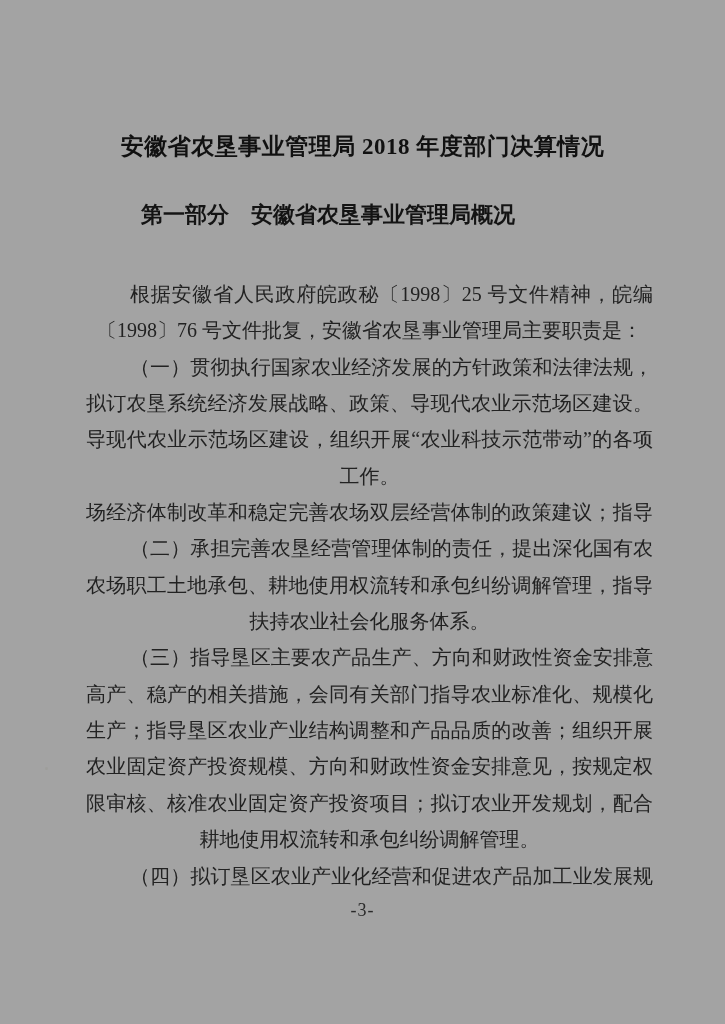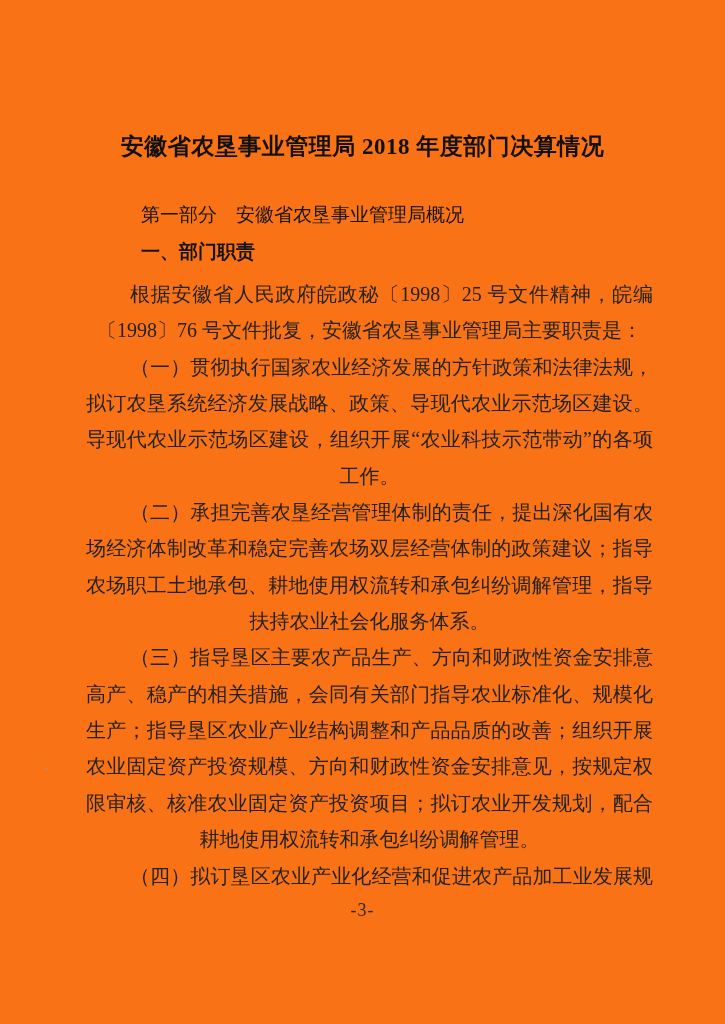--- a/index.html
+++ b/index.html
@@ -5,21 +5,21 @@
   html, body {
     margin: 0;
     padding: 0;
     background: #f3f3f1;
   }
   .page {
     position: relative;
     width: 725px;
     height: 1024px;
     margin: 0 auto;
-    background: #f97316;
+    background: #a3a3a3;
     color: #1d1d1d;
     overflow: hidden;
     box-sizing: border-box;
   }
   
   .doc-title {
     position: absolute;
     top: 131px;
     left: 0;
     right: 0;
@@ -32,22 +32,22 @@
     color: #111;
   }
   
   .part-heading {
     position: absolute;
     top: 201px;
     left: 86px;
     right: 60px;
     padding-left: 55px;
     font-family: "Liberation Sans", "DejaVu Sans", sans-serif;
-    font-weight: normal;
-    font-size: 19px;
+    font-weight: bold;
+    font-size: 22px;
     line-height: 28px;
     color: #141414;
   }
   .sub-heading {
     position: absolute;
     top: 238px;
     left: 86px;
     right: 60px;
     padding-left: 55px;
     font-family: "Liberation Sans", "DejaVu Sans", sans-serif;
@@ -107,31 +107,30 @@
 </style>
 </head>
 <body>
 
 <div class="page">
 
   <div class="doc-title">安徽省农垦事业管理局 2018 年度部门决算情况</div>
 
   <div class="part-heading">第一部分　安徽省农垦事业管理局概况</div>
 
-  <div class="sub-heading">一、部门职责</div>
 
   <div class="body-lines">
     <div class="line indent fill">根据安徽省人民政府皖政秘〔1998〕25 号文件精神，皖编办</div>
     <div class="line">〔1998〕76 号文件批复，安徽省农垦事业管理局主要职责是：</div>
     <div class="line indent fill">（一）贯彻执行国家农业经济发展的方针政策和法律法规，</div>
     <div class="line fill">拟订农垦系统经济发展战略、政策、导现代农业示范场区建设。指</div>
     <div class="line fill">导现代农业示范场区建设，组织开展“农业科技示范带动”的各项</div>
     <div class="line">工作。</div>
+    <div class="line fill">场经济体制改革和稳定完善农场双层经营体制的政策建议；指导</div>
     <div class="line indent fill">（二）承担完善农垦经营管理体制的责任，提出深化国有农</div>
-    <div class="line fill">场经济体制改革和稳定完善农场双层经营体制的政策建议；指导</div>
     <div class="line fill">农场职工土地承包、耕地使用权流转和承包纠纷调解管理，指导</div>
     <div class="line">扶持农业社会化服务体系。</div>
     <div class="line indent fill">（三）指导垦区主要农产品生产、方向和财政性资金安排意见</div>
     <div class="line fill">高产、稳产的相关措施，会同有关部门指导农业标准化、规模化</div>
     <div class="line fill">生产；指导垦区农业产业结构调整和产品品质的改善；组织开展</div>
     <div class="line fill">农业固定资产投资规模、方向和财政性资金安排意见，按规定权</div>
     <div class="line fill">限审核、核准农业固定资产投资项目；拟订农业开发规划，配合</div>
     <div class="line">耕地使用权流转和承包纠纷调解管理。</div>
     <div class="line indent fill">（四）拟订垦区农业产业化经营和促进农产品加工业发展规</div>
   </div>

